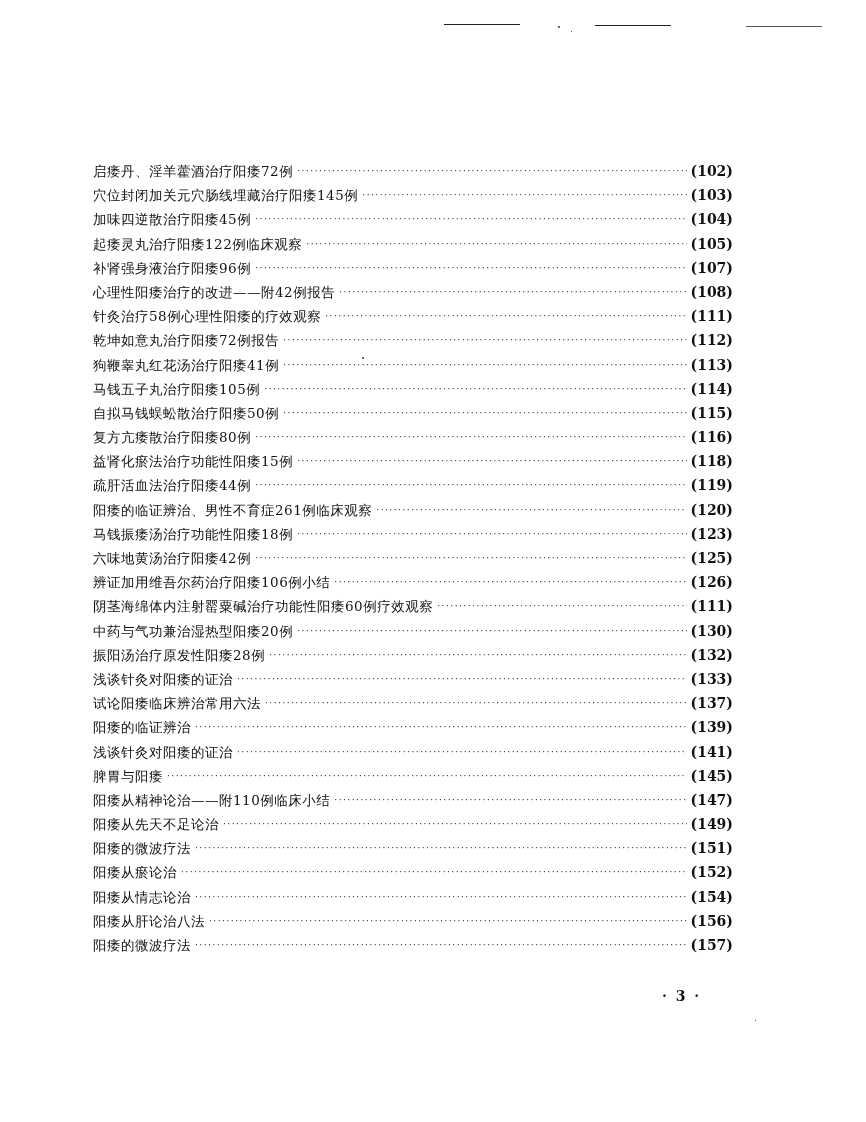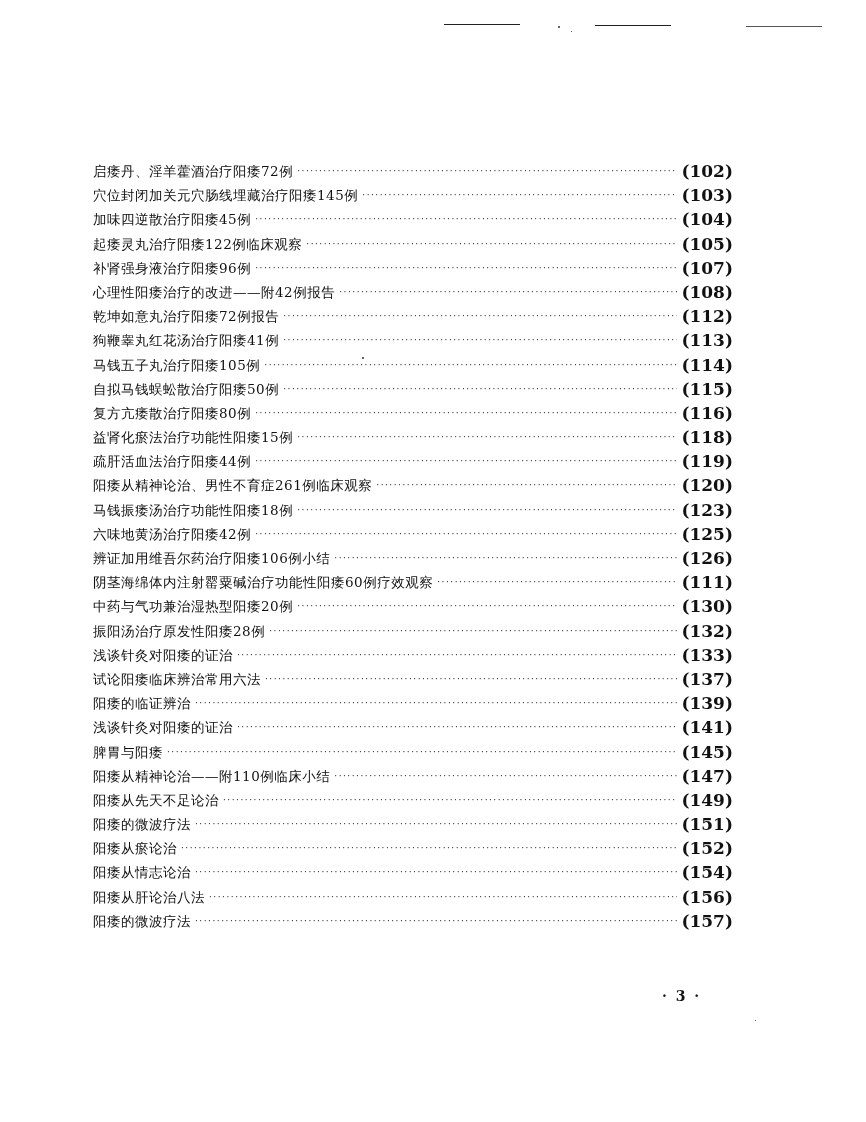--- a/index.html
+++ b/index.html
@@ -54,21 +54,21 @@
       font-size: 9px;
       letter-spacing: 1.5px;
     }
     .toc-leader::before {
       content: "··········································································································································";
     }
     .toc-page {
       flex: 0 0 auto;
       font-family: "DejaVu Serif", "Liberation Serif", serif;
       font-weight: bold;
-      font-size: 17px;
+      font-size: 14px;
     }
     .page-number {
       position: absolute;
       left: 662px;
       top: 988px;
       font-size: 14px;
       font-weight: bold;
       letter-spacing: 2px;
     }
     .speck-3 { left: 755px; top: 1020px; width: 1px; height: 1px; }
@@ -110,20 +110,25 @@
       <span class="toc-title">补肾强身液治疗阳痿96例</span>
       <span class="toc-leader"></span>
       <span class="toc-page">(107)</span>
     </div>
     <div class="toc-row">
       <span class="toc-title">心理性阳痿治疗的改进——附42例报告</span>
       <span class="toc-leader"></span>
       <span class="toc-page">(108)</span>
     </div>
     <div class="toc-row">
+      <span class="toc-title">针灸治疗58例心理性阳痿的疗效观察</span>
+      <span class="toc-leader"></span>
+      <span class="toc-page">(111)</span>
+    </div>
+    <div class="toc-row">
       <span class="toc-title">乾坤如意丸治疗阳痿72例报告</span>
       <span class="toc-leader"></span>
       <span class="toc-page">(112)</span>
     </div>
     <div class="toc-row">
       <span class="toc-title">狗鞭睾丸红花汤治疗阳痿41例</span>
       <span class="toc-leader"></span>
       <span class="toc-page">(113)</span>
     </div>
     <div class="toc-row">
@@ -145,21 +150,21 @@
       <span class="toc-title">益肾化瘀法治疗功能性阳痿15例</span>
       <span class="toc-leader"></span>
       <span class="toc-page">(118)</span>
     </div>
     <div class="toc-row">
       <span class="toc-title">疏肝活血法治疗阳痿44例</span>
       <span class="toc-leader"></span>
       <span class="toc-page">(119)</span>
     </div>
     <div class="toc-row">
-      <span class="toc-title">阳痿从精神论治、男性不育症261例临床观察</span>
+      <span class="toc-title">阳痿的临证辨治、男性不育症261例临床观察</span>
       <span class="toc-leader"></span>
       <span class="toc-page">(120)</span>
     </div>
     <div class="toc-row">
       <span class="toc-title">马钱振痿汤治疗功能性阳痿18例</span>
       <span class="toc-leader"></span>
       <span class="toc-page">(123)</span>
     </div>
     <div class="toc-row">
       <span class="toc-title">六味地黄汤治疗阳痿42例</span>

